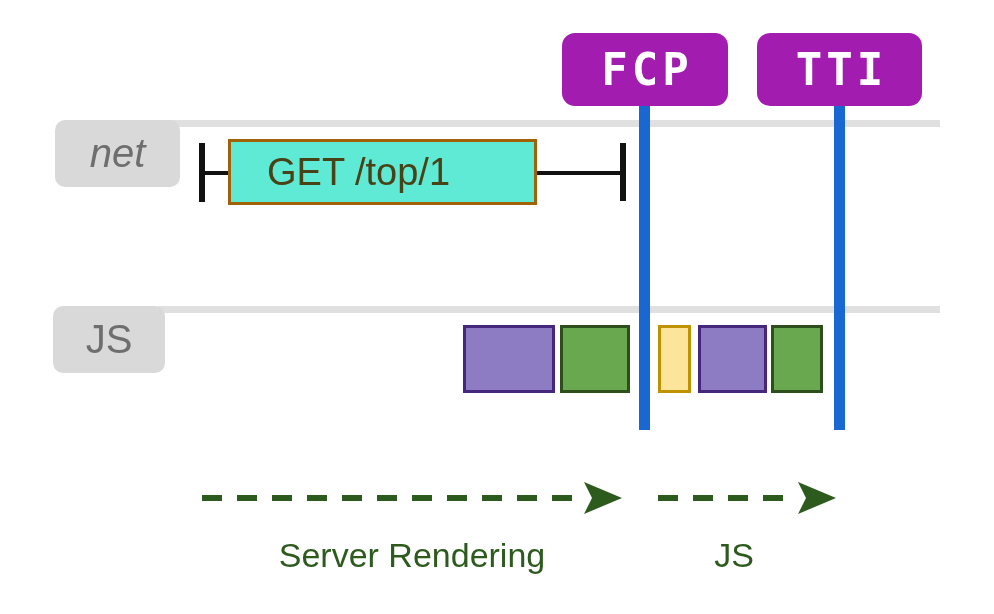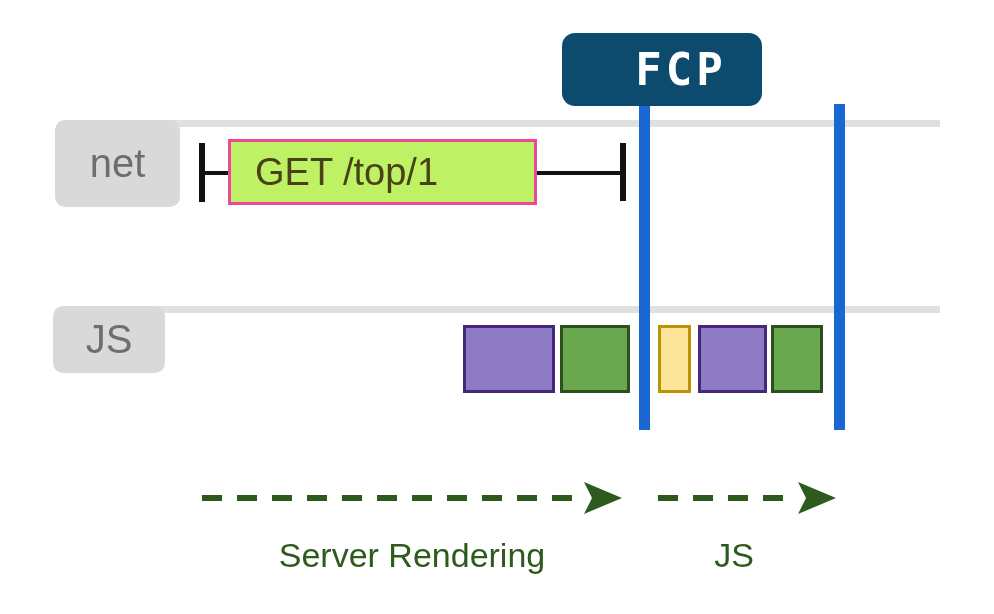--- a/index.html
+++ b/index.html
@@ -10,33 +10,32 @@
     background: #ffffff;
     overflow: hidden;
     font-family: "Liberation Sans", sans-serif;
   }
 
   
   .badge {
     position: absolute;
     top: 33px;
     height: 73px;
-    background: #0c4a6e;
+    background: #a21caf;
     border-radius: 13px;
     color: #ffffff;
     font-family: "DejaVu Sans Mono", monospace;
     font-weight: bold;
     font-size: 44px;
     letter-spacing: 4px;
     display: flex;
     align-items: center;
     justify-content: center;
     z-index: 6;
     text-indent: 4px; 
-    padding-left: 34px;
   }
   .badge-fcp { left: 562px; width: 166px; }
   .badge-tti { left: 757px; width: 165px; }
 
   .milestone-line {
     position: absolute;
     top: 104px;
     width: 11px;
     height: 326px;
     background: #1967d2;
@@ -59,21 +58,21 @@
     position: absolute;
     background: #d9d9d9;
     border-radius: 10px;
     color: #6e6e6e;
     font-size: 40px;
     display: flex;
     align-items: center;
     justify-content: center;
     z-index: 2;
   }
-  .tab-net { left: 55px; top: 120px; width: 125px; height: 87px; }
+  .tab-net { left: 55px; top: 120px; width: 125px; height: 67px; font-style: italic; }
   .tab-js  { left: 53px; top: 306px; width: 112px; height: 67px; }
 
   
   .whisker-cap {
     position: absolute;
     width: 6px;
     background: #111111;
     z-index: 3;
   }
   .cap-start { left: 199px; top: 143px; height: 59px; }
@@ -87,25 +86,25 @@
     z-index: 3;
   }
   .connector-start { left: 205px; width: 24px; }
   .connector-end   { left: 536px; width: 85px; }
 
   .request-box {
     position: absolute;
     left: 228px; top: 139px;
     width: 309px; height: 66px;
     box-sizing: border-box;
-    background: #bef264;
-    border: 3px solid #ec4899;
+    background: #5eead4;
+    border: 3px solid #a16207;
     display: flex;
     align-items: center;
-    padding-left: 24px;
+    padding-left: 36px;
     font-size: 38px;
     color: #4a4217;
     z-index: 4;
   }
 
   
   .task-block {
     position: absolute;
     top: 325px;
     height: 68px;
@@ -144,20 +143,21 @@
   }
   .label-server { left: 412px; }
   .label-js     { left: 734px; }
 </style>
 </head>
 <body>
 
 <div class="canvas">
 
   <div class="badge badge-fcp">FCP</div>
+  <div class="badge badge-tti">TTI</div>
 
   <div class="milestone-line line-fcp"></div>
   <div class="milestone-line line-tti"></div>
 
   <div class="track track-net"></div>
   <div class="track track-js"></div>
 
   <div class="lane-tab tab-net">net</div>
   <div class="lane-tab tab-js">JS</div>
 

